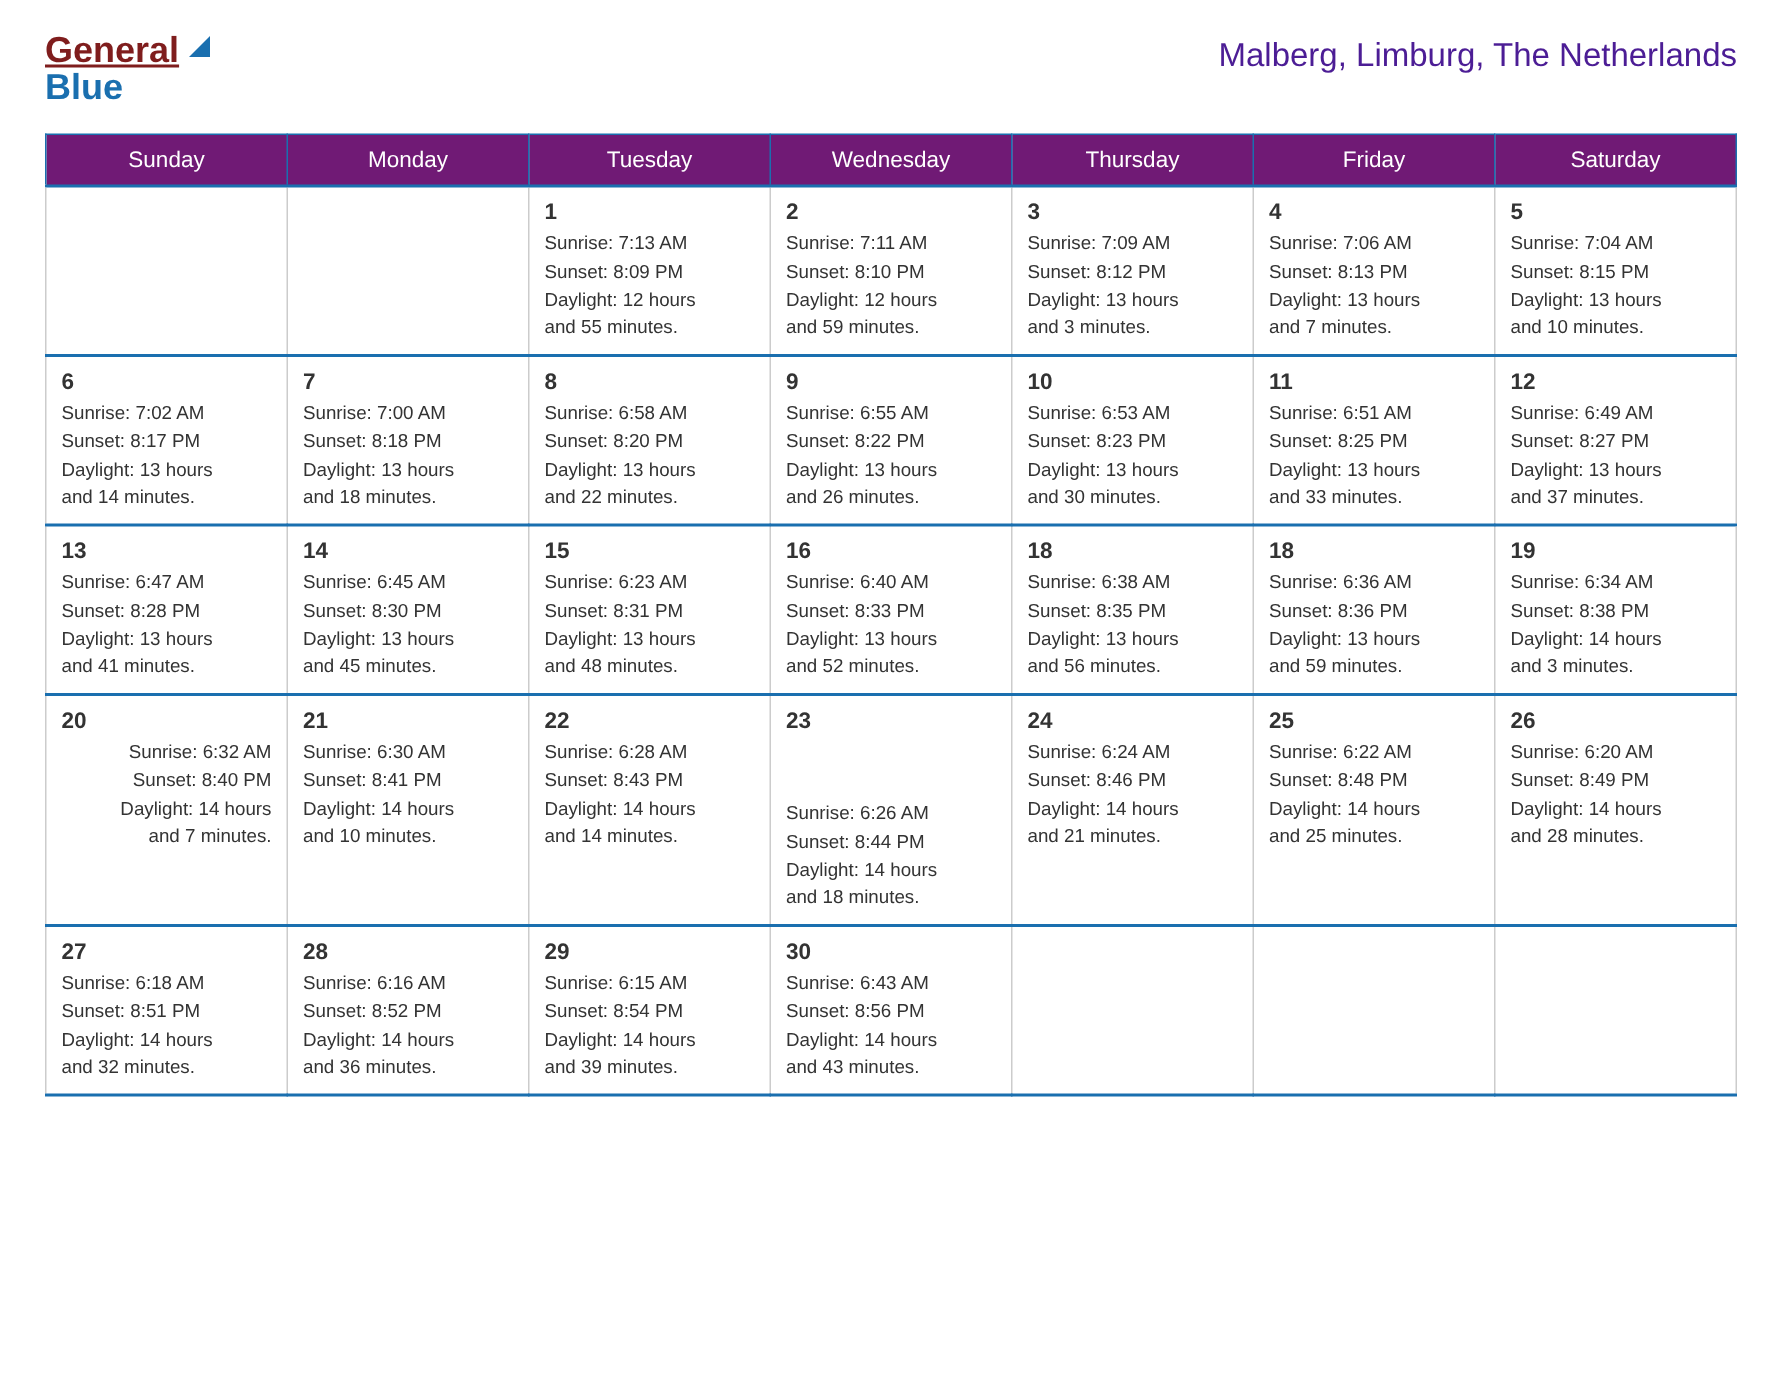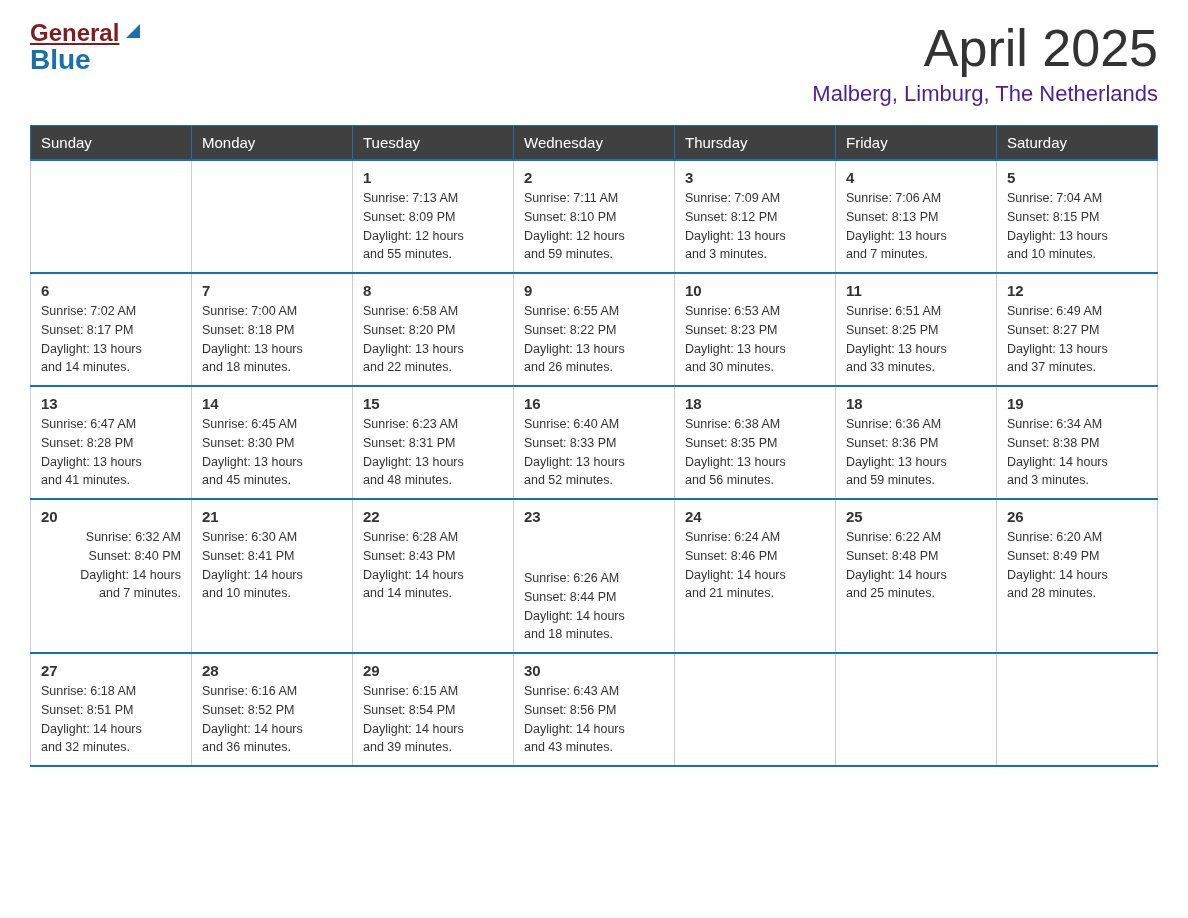--- a/index.html
+++ b/index.html
@@ -23,21 +23,21 @@
       align-items: flex-start;
     }
     .logo-text-general {
       font-size: 24px;
       font-weight: bold;
       color: #7f1d1d;
       line-height: 1;
       text-decoration: underline;
     }
     .logo-text-blue {
-      font-size: 28px;
+      font-size: 24px;
       font-weight: bold;
       color: #1a6faf;
       line-height: 1;
     }
     .logo-row {
       display: flex;
       align-items: center;
     }
     .title-section {
       text-align: right;
@@ -52,26 +52,26 @@
       font-size: 22px;
       color: #4c1d95;
       margin-top: 4px;
     }
     .calendar-table {
       width: 100%;
       border-collapse: collapse;
       table-layout: fixed;
     }
     .calendar-table th {
-      background-color: #404040;
+      background-color: #701a75;
       color: #fff;
       font-size: 15px;
       font-weight: normal;
       padding: 8px 10px;
-      text-align: left;
+      text-align: center;
       border: 1px solid #1a6faf;
     }
     .calendar-table td {
       vertical-align: top;
       padding: 8px 10px;
       border: 1px solid #ccc;
       font-size: 13px;
       color: #333;
       height: 100px;
     }
@@ -103,21 +103,20 @@
       <span class="logo-text-general">General</span>
       <span style="display:inline-block; margin-left:3px; vertical-align:middle;">
         <svg width="22" height="22" viewBox="0 0 22 22">
           <polygon points="4,18 18,18 18,4" fill="#1a6faf"></polygon>
         </svg>
       </span>
     </div>
     <span class="logo-text-blue">Blue</span>
   </div>
   <div class="title-section">
-    <div class="month-title">April 2025</div>
     <div class="location-title">Malberg, Limburg, The Netherlands</div>
   </div>
 </div>
 
 <table class="calendar-table">
   <thead>
     <tr>
     <th>Sunday</th>
         <th>Monday</th>
         <th>Tuesday</th>

